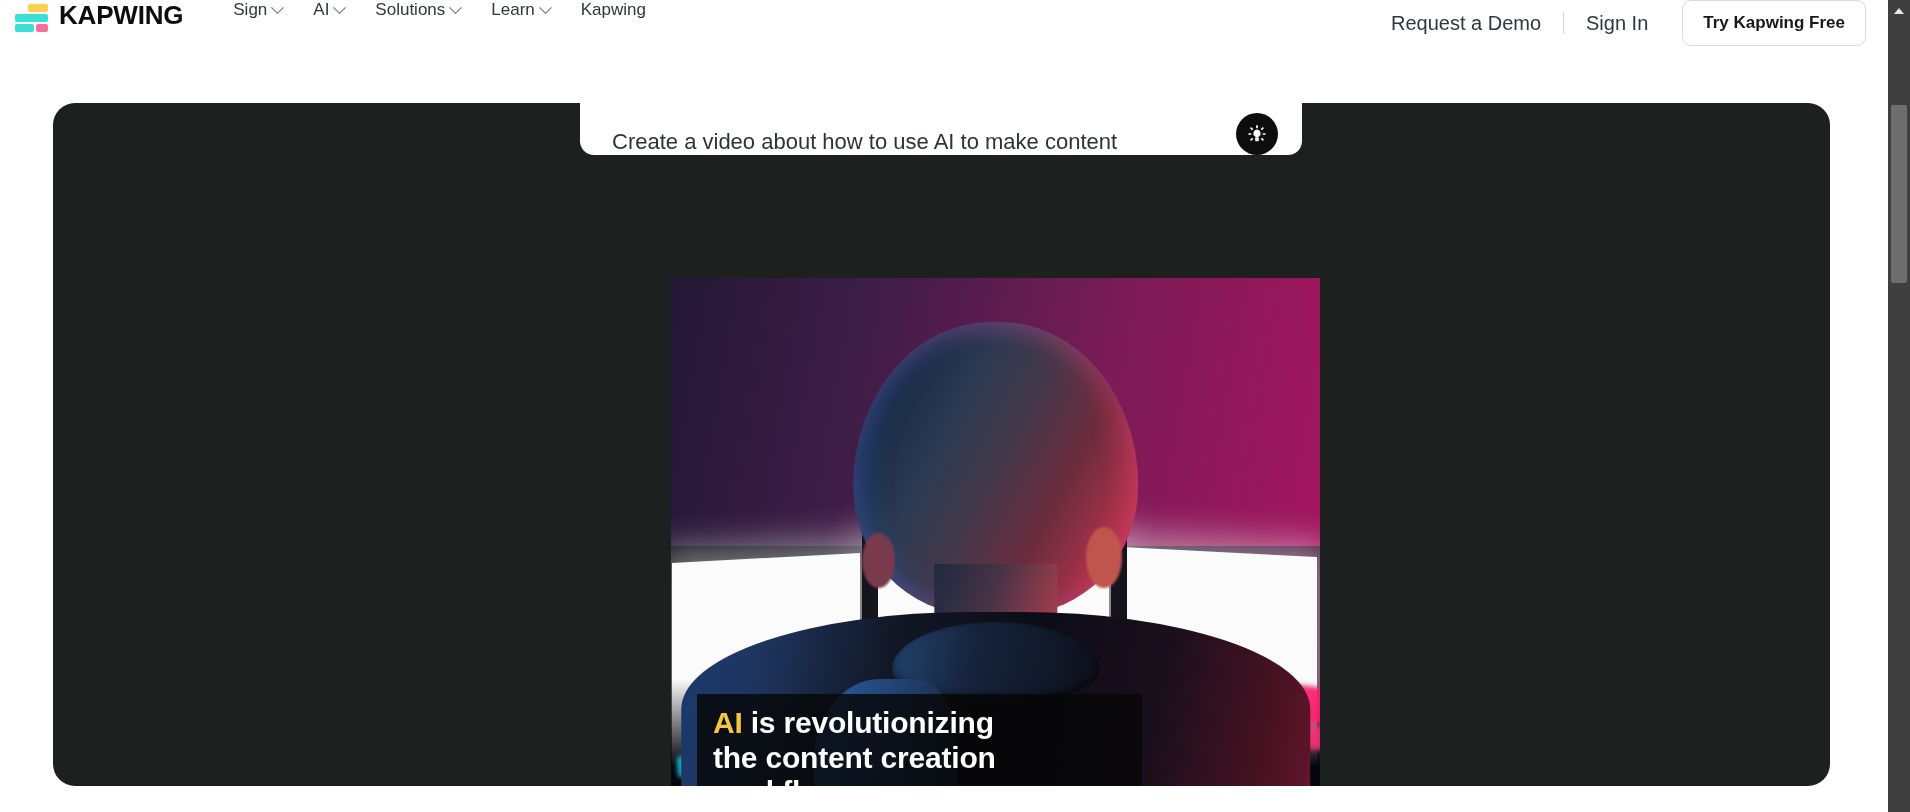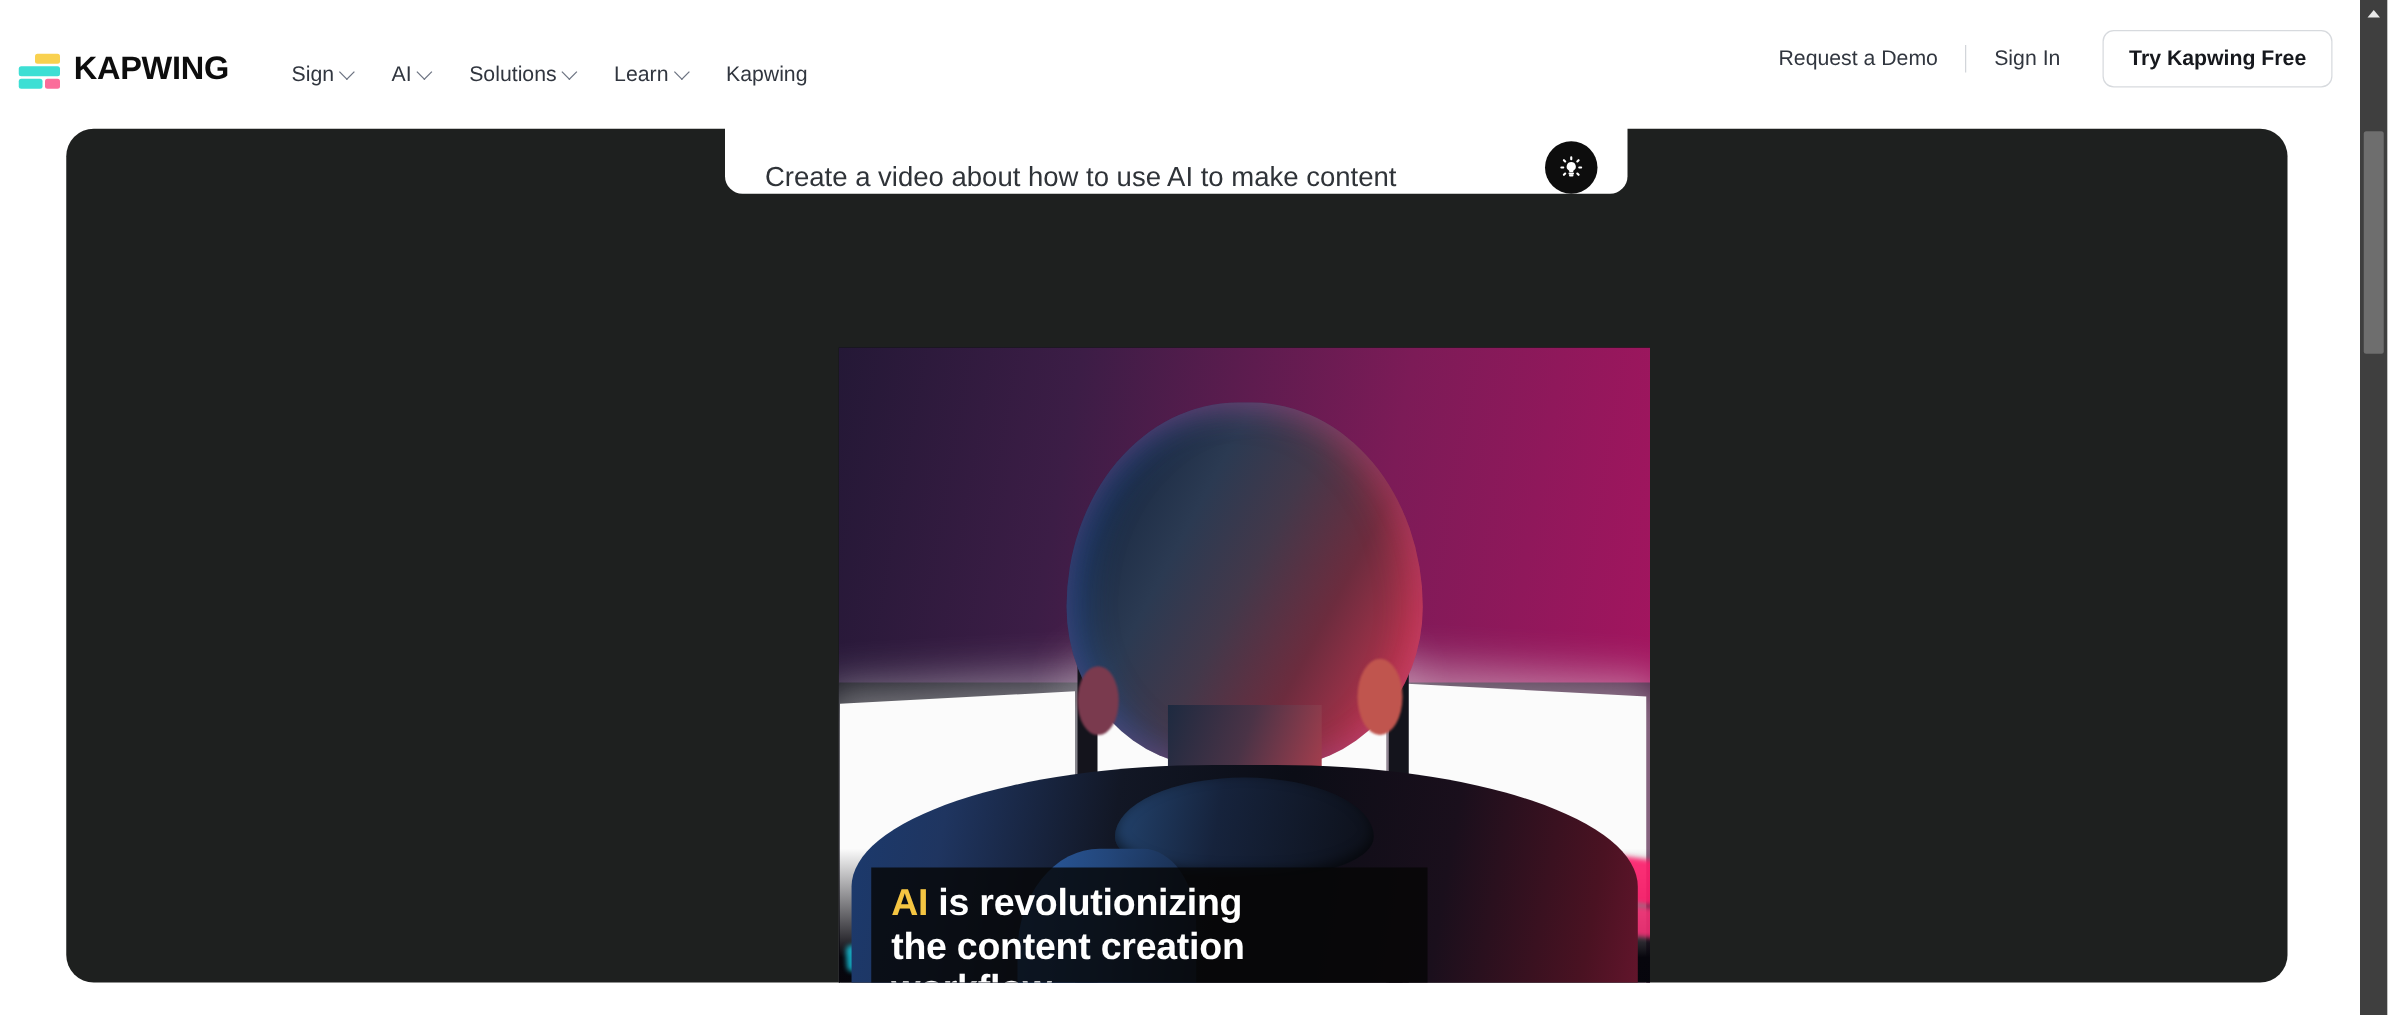--- a/index.html
+++ b/index.html
@@ -51,21 +51,21 @@
     z-index: 1;
   }
 
   
   .navbar {
     position: absolute;
     left: 0; top: 0;
     width: 1910px;
     height: 70px;
     display: flex;
-    align-items: flex-end;
+    align-items: flex-start;
     z-index: 40;
     background: transparent;
   }
 
   .brand {
     display: flex;
     align-items: center;
     gap: 11px;
     margin-left: 14px;
     cursor: pointer;
@@ -118,21 +118,21 @@
 
   .nav-right {
     margin-left: auto;
     margin-right: 44px;
     display: flex;
     align-items: center;
     gap: 22px;
   }
 
   .nav-action {
-    font-size: 17px;
+    font-size: 20px;
     color: #31363f;
     cursor: pointer;
     white-space: nowrap;
   }
 
   .nav-divider {
     width: 1px;
     height: 22px;
     background: #d2d5da;
   }

